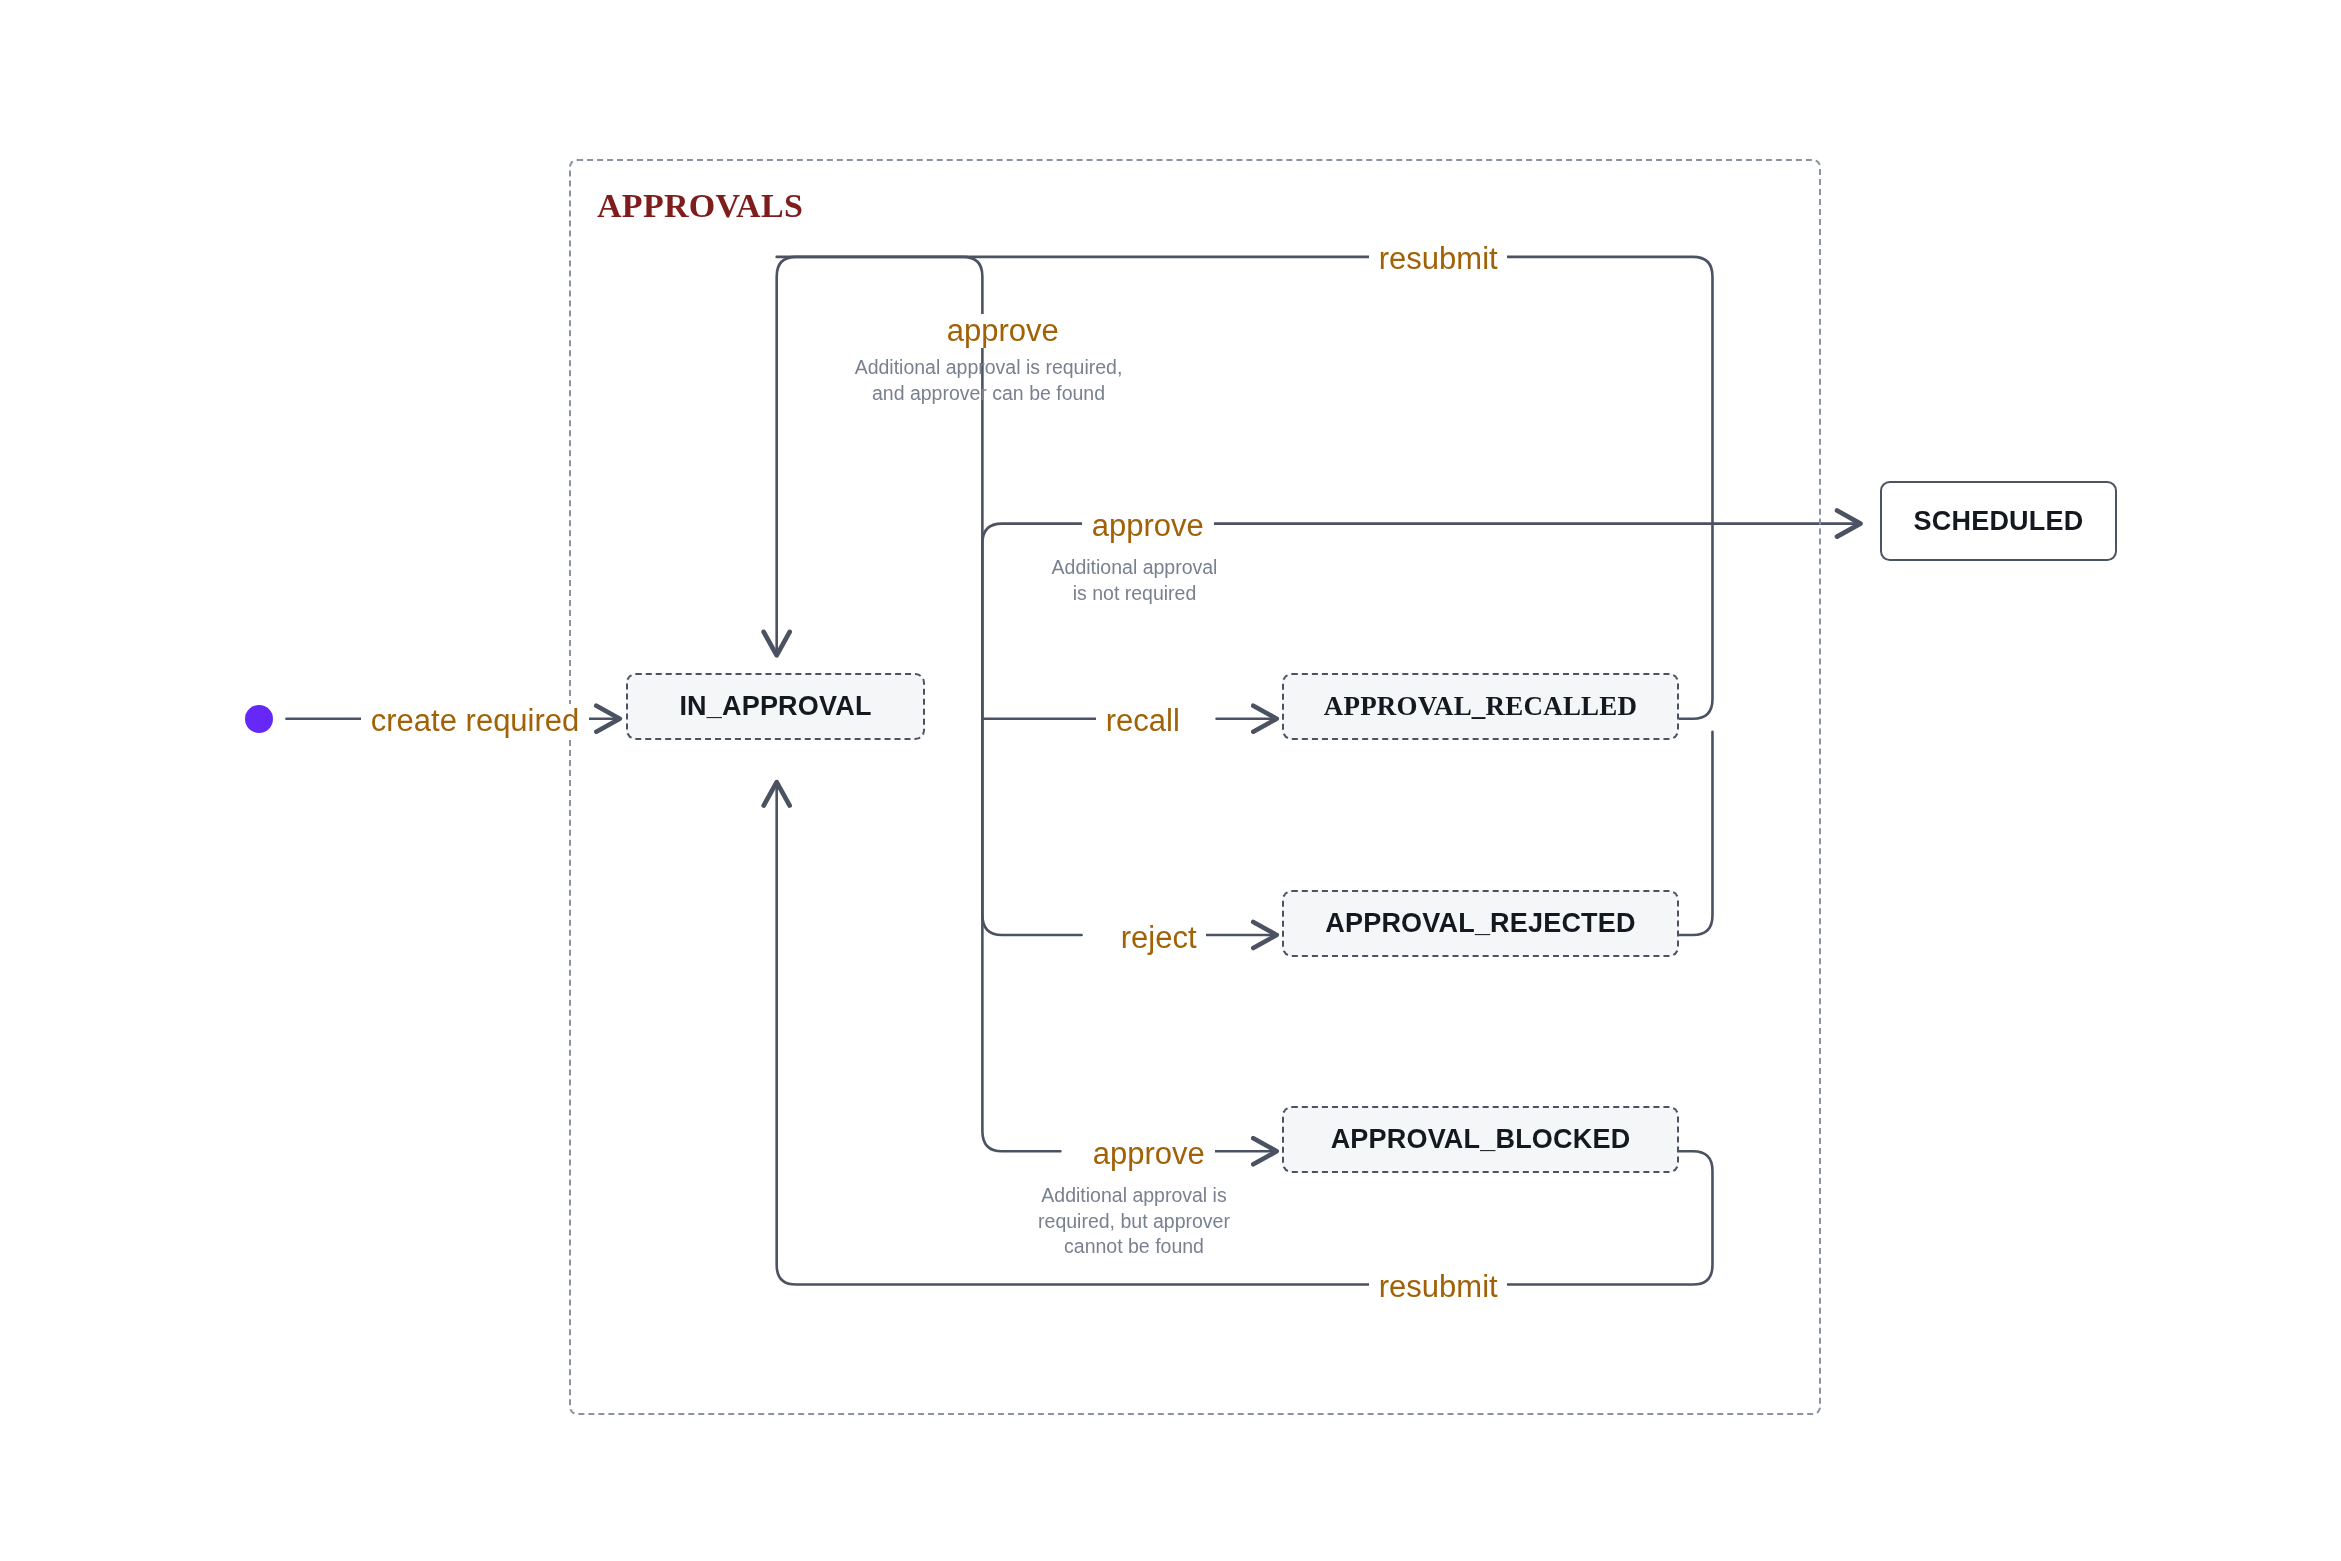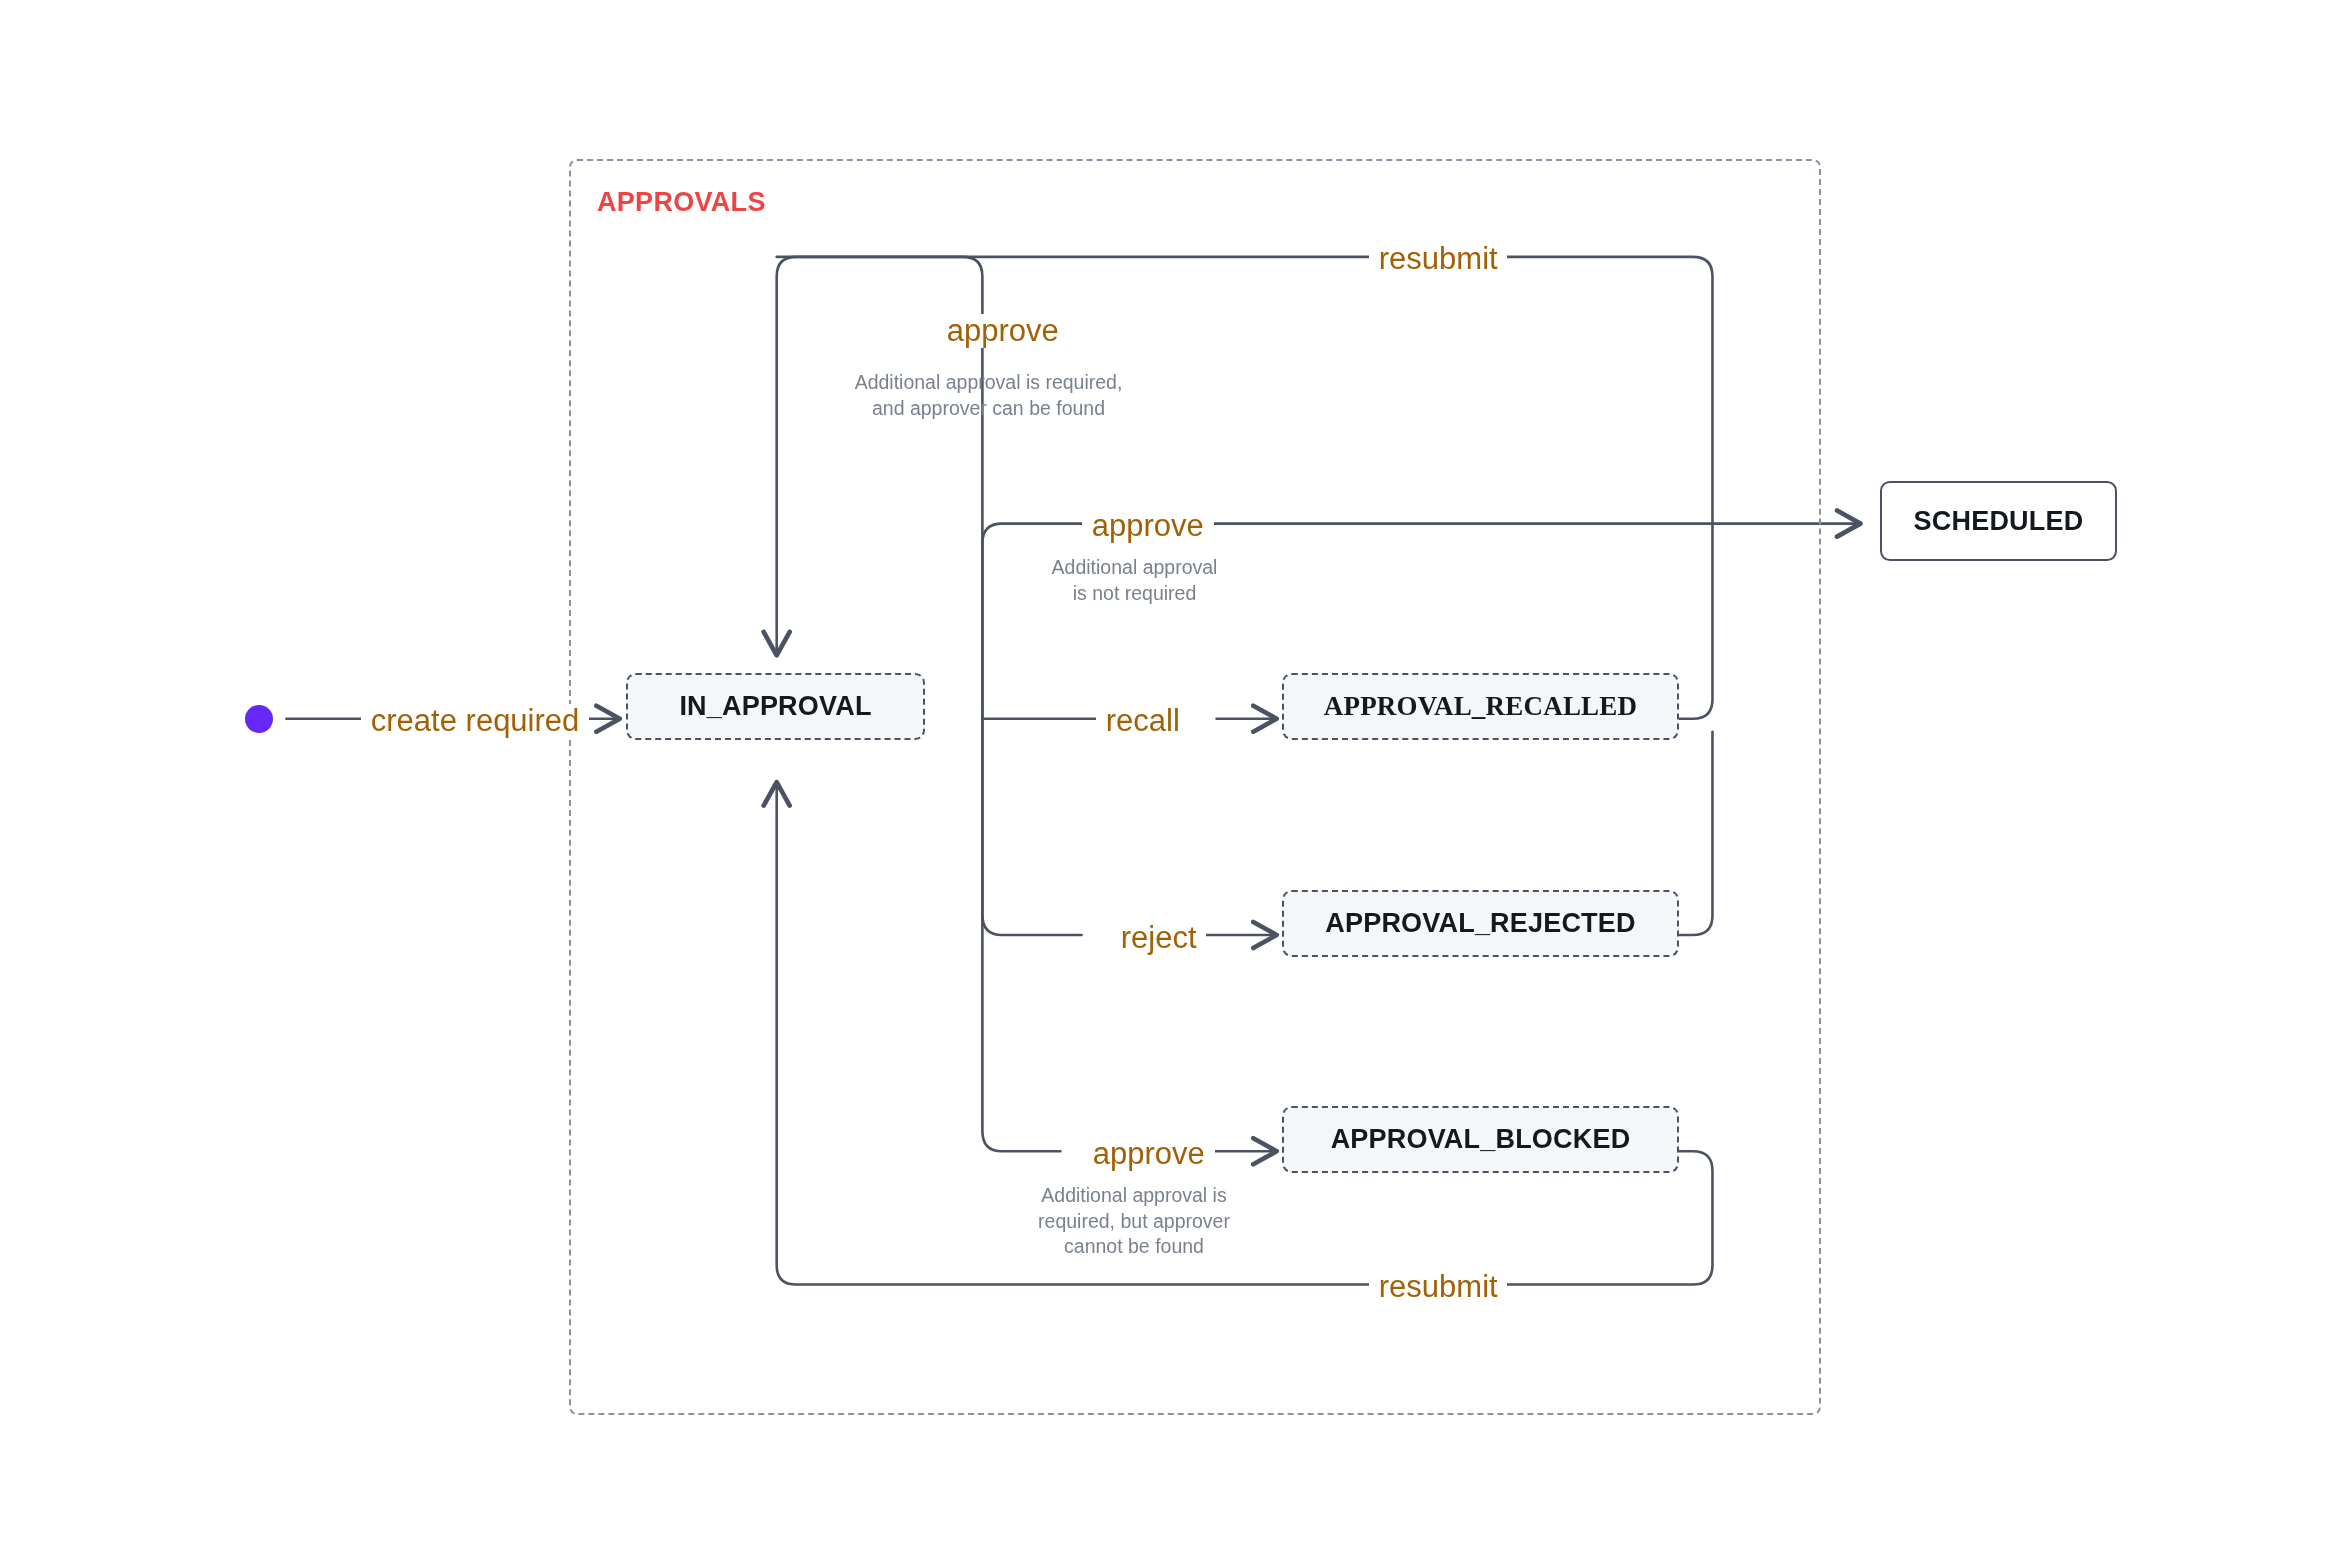--- a/index.html
+++ b/index.html
@@ -30,25 +30,26 @@
   
   .group-box {
     position: absolute;
     border: 2.4px dashed #8b93a1;
     border-radius: 8.1px;
     background: transparent;
     box-sizing: border-box;
   }
   .group-title {
     position: absolute;
-    font-size: 27px;
+    font-size: 34px;
     font-weight: 700;
-    color: #ef4444;
+    color: #7f1d1d;
     letter-spacing: 0.3px;
     white-space: nowrap;
+    font-family: Liberation Serif, serif;
   }
 
   
   .node {
     position: absolute;
     box-sizing: border-box;
     display: flex;
     align-items: center;
     justify-content: center;
     border-radius: 9.8px;
@@ -185,21 +186,21 @@
     <span>APPROVAL_BLOCKED</span>
   </div>
 
   <div class="node solid" style="left:1880px; top:481px; width:237px; height:80px;">
     <span>SCHEDULED</span>
   </div>
 
   <div class="edge-label" style="left:361px; top:704px;">create required</div>
 
   <div class="edge-label" style="left:937px; top:314px;">approve</div>
-  <div class="edge-sub" style="left:846px; top:370px; width:285px;">Additional approval is required,
+  <div class="edge-sub" style="left:846px; top:355px; width:285px;">Additional approval is required,
 and approver can be found</div>
 
   <div class="edge-label" style="left:1082px; top:509px;">approve</div>
   <div class="edge-sub" style="left:1033px; top:555px; width:203px;">Additional approval
 is not required</div>
 
   <div class="edge-label" style="left:1096px; top:704px;">recall</div>
 
   <div class="edge-label" style="left:1111px; top:921px;">reject</div>
 

